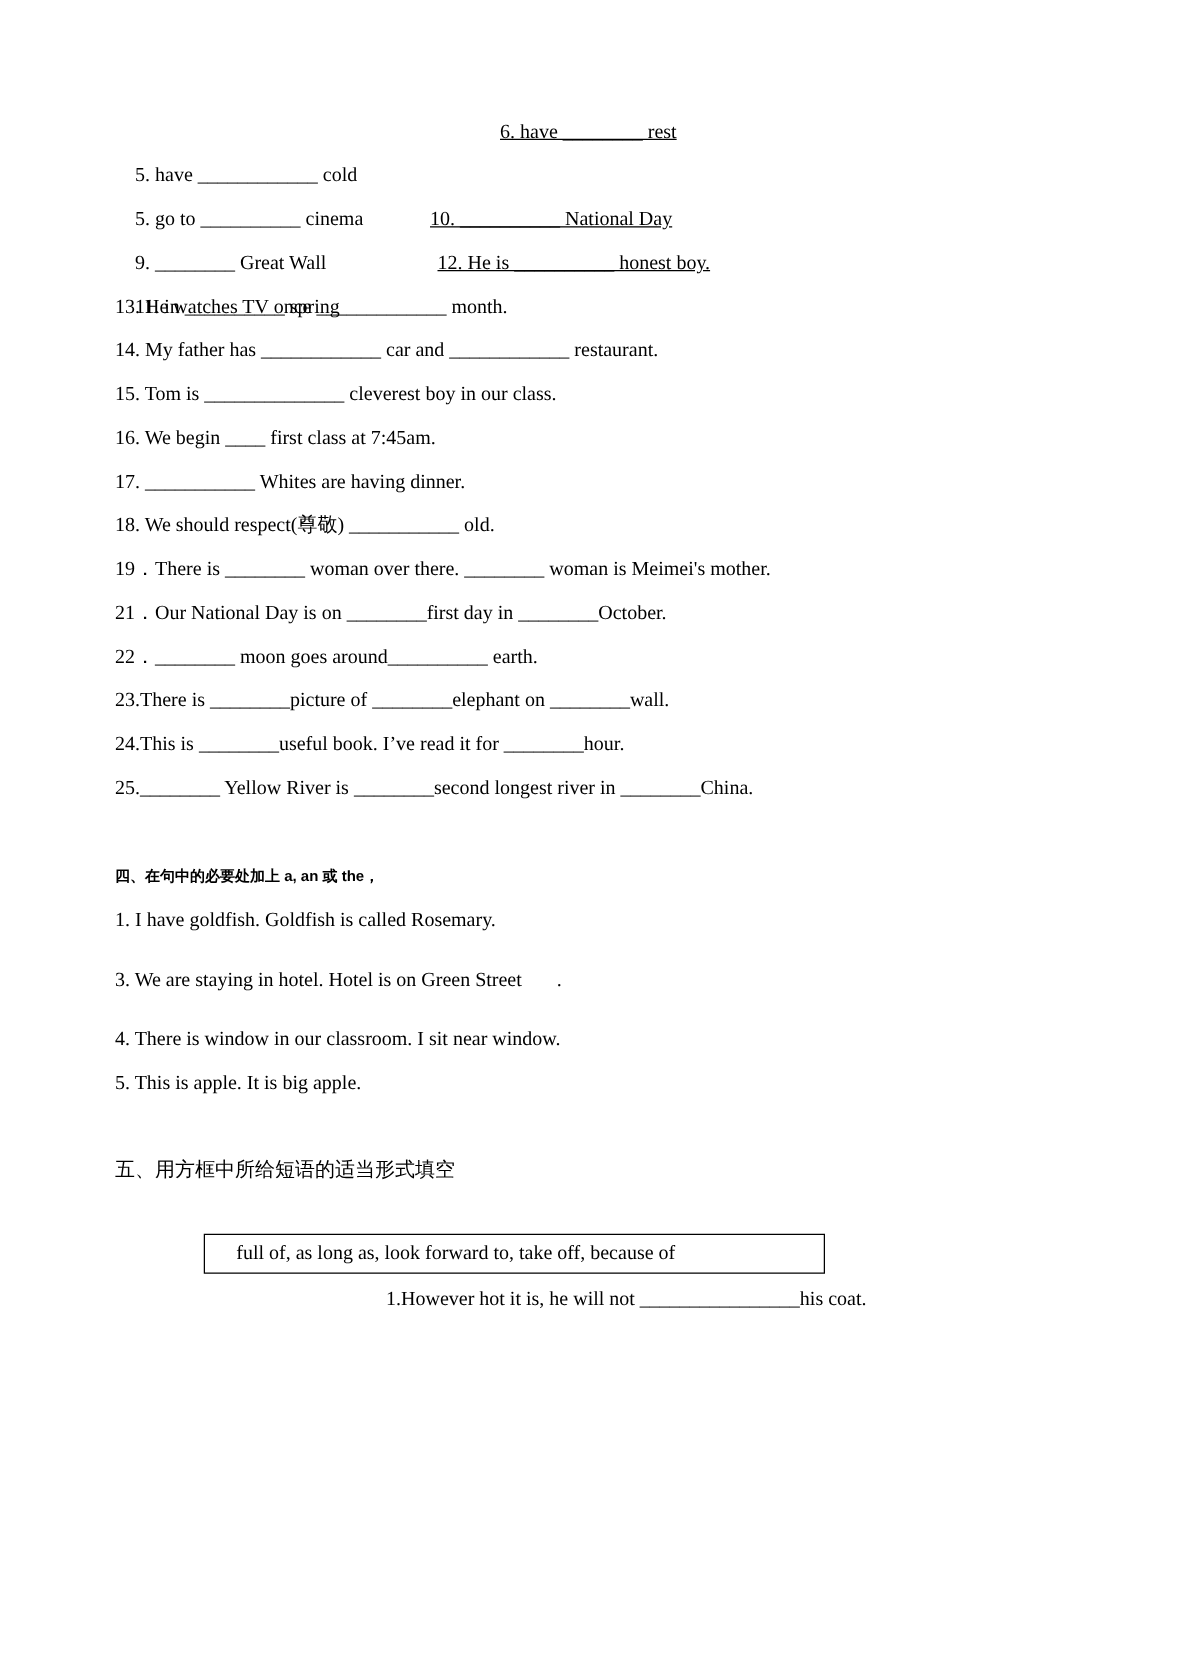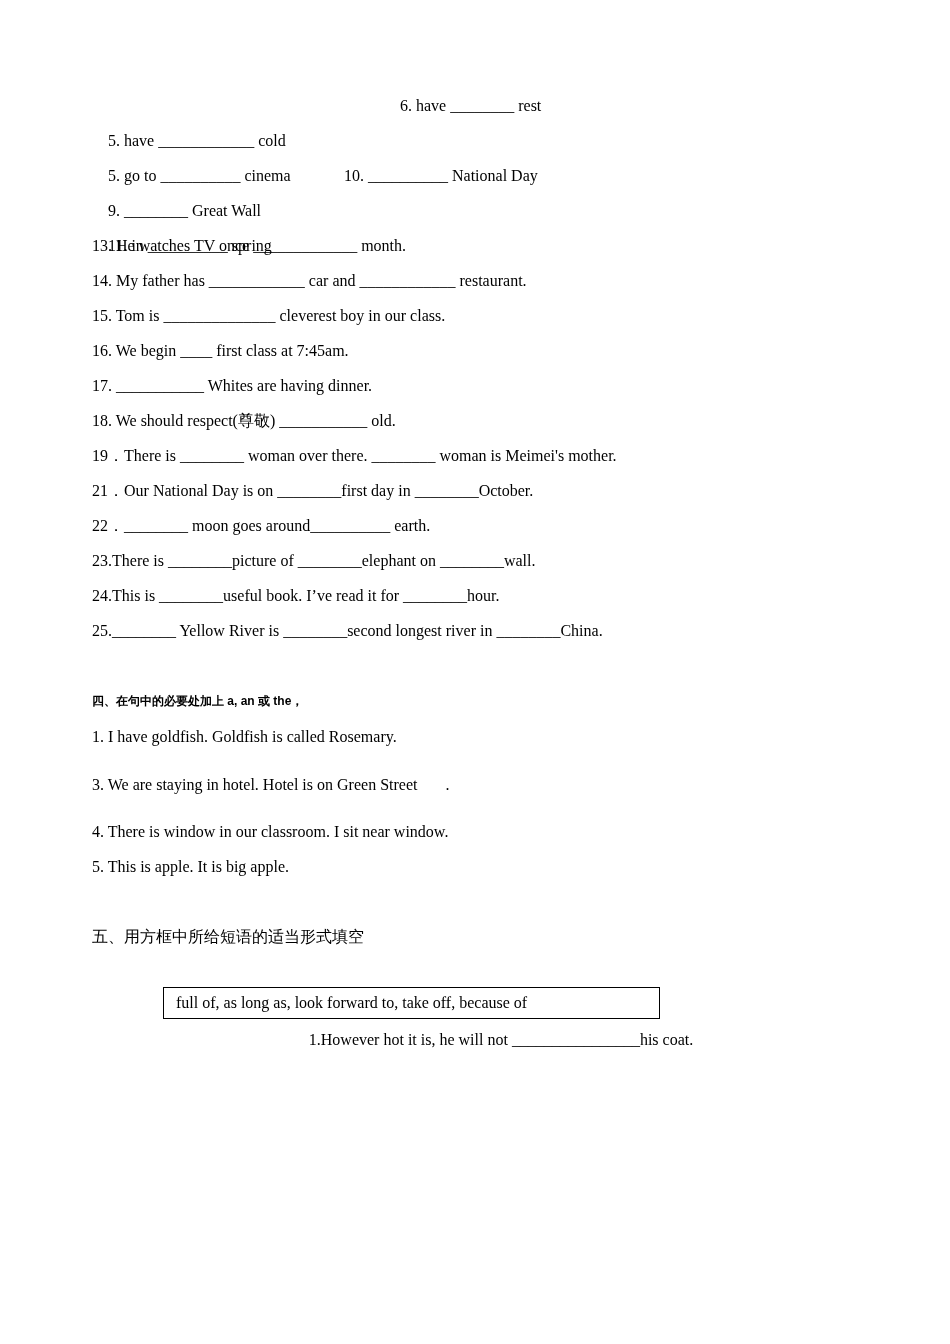--- a/index.html
+++ b/index.html
@@ -14,21 +14,21 @@
     font-size: 16px;
     color: #000000;
     overflow: hidden;
   }
   .line {
     height: 35px;
     line-height: 35px;
     white-space: pre;
   }
   .pair { position: relative; }
-  .pair .right { position: absolute; top: 0; }
+  .pair .right { position: absolute; top: 0; text-decoration: underline; }
   .heading-bold {
     font-weight: bold;
     font-family: "Liberation Sans", sans-serif;
     font-size: 12px;
   }
   .heading-plain {
     font-weight: normal;
     font-family: "Liberation Sans", sans-serif;
     font-size: 16px;
   }
@@ -39,21 +39,21 @@
   .mt3  { margin-top: 3px; text-align: center; }
   .word-bank-box {
     margin-top: 33px;
     margin-left: 71px;
     width: 497px;
     height: 32px;
     box-sizing: border-box;
     border: 1px solid #000000;
     display: flex;
     align-items: center;
-    padding-left: 12px;
+    padding-left: 25px;
     white-space: pre;
   }
 </style>
 </head>
 <body>
 
 <div class="page">
 
   <div class="line pair">
     <span>5. have ____________ cold</span>
@@ -61,20 +61,21 @@
   </div>
   <div class="line pair">
     <span>5. go to __________ cinema</span>
   </div>
   <div class="line pair">
     <span>9. ________ Great Wall</span>
     <span class="right" style="left:252px">10. __________ National Day</span>
   </div>
   <div class="line pair">
     <span>11. in __________ spring</span>
+    <span class="right" style="left:258px">12. He is __________ honest boy.</span>
   </div>
 
   <div class="line">13. He watches TV once _____________ month.</div>
   <div class="line">14. My father has ____________ car and ____________ restaurant.</div>
   <div class="line">15. Tom is ______________ cleverest boy in our class.</div>
   <div class="line">16. We begin ____ first class at 7:45am.</div>
   <div class="line">17. ___________ Whites are having dinner.</div>
   <div class="line">18. We should respect(尊敬) ___________ old.</div>
   <div class="line">19．There is ________ woman over there. ________ woman is Meimei's mother.</div>
   <div class="line">21．Our National Day is on ________first day in ________October.</div>

